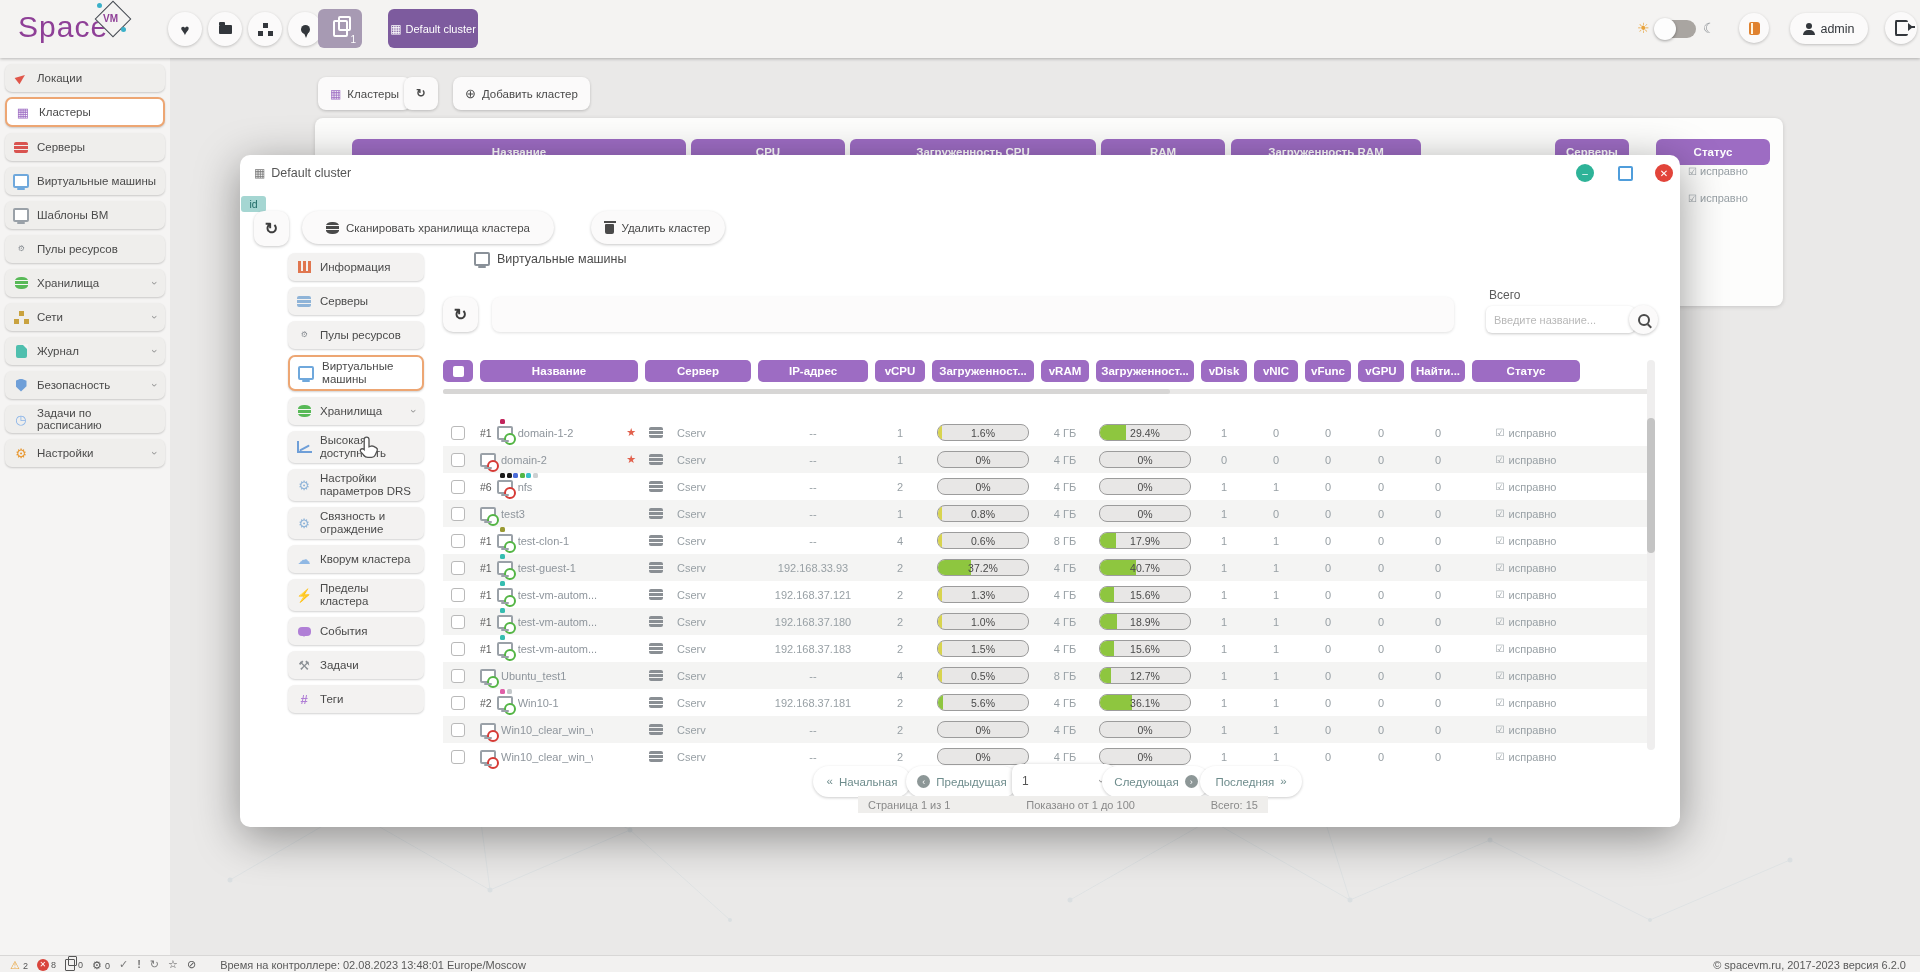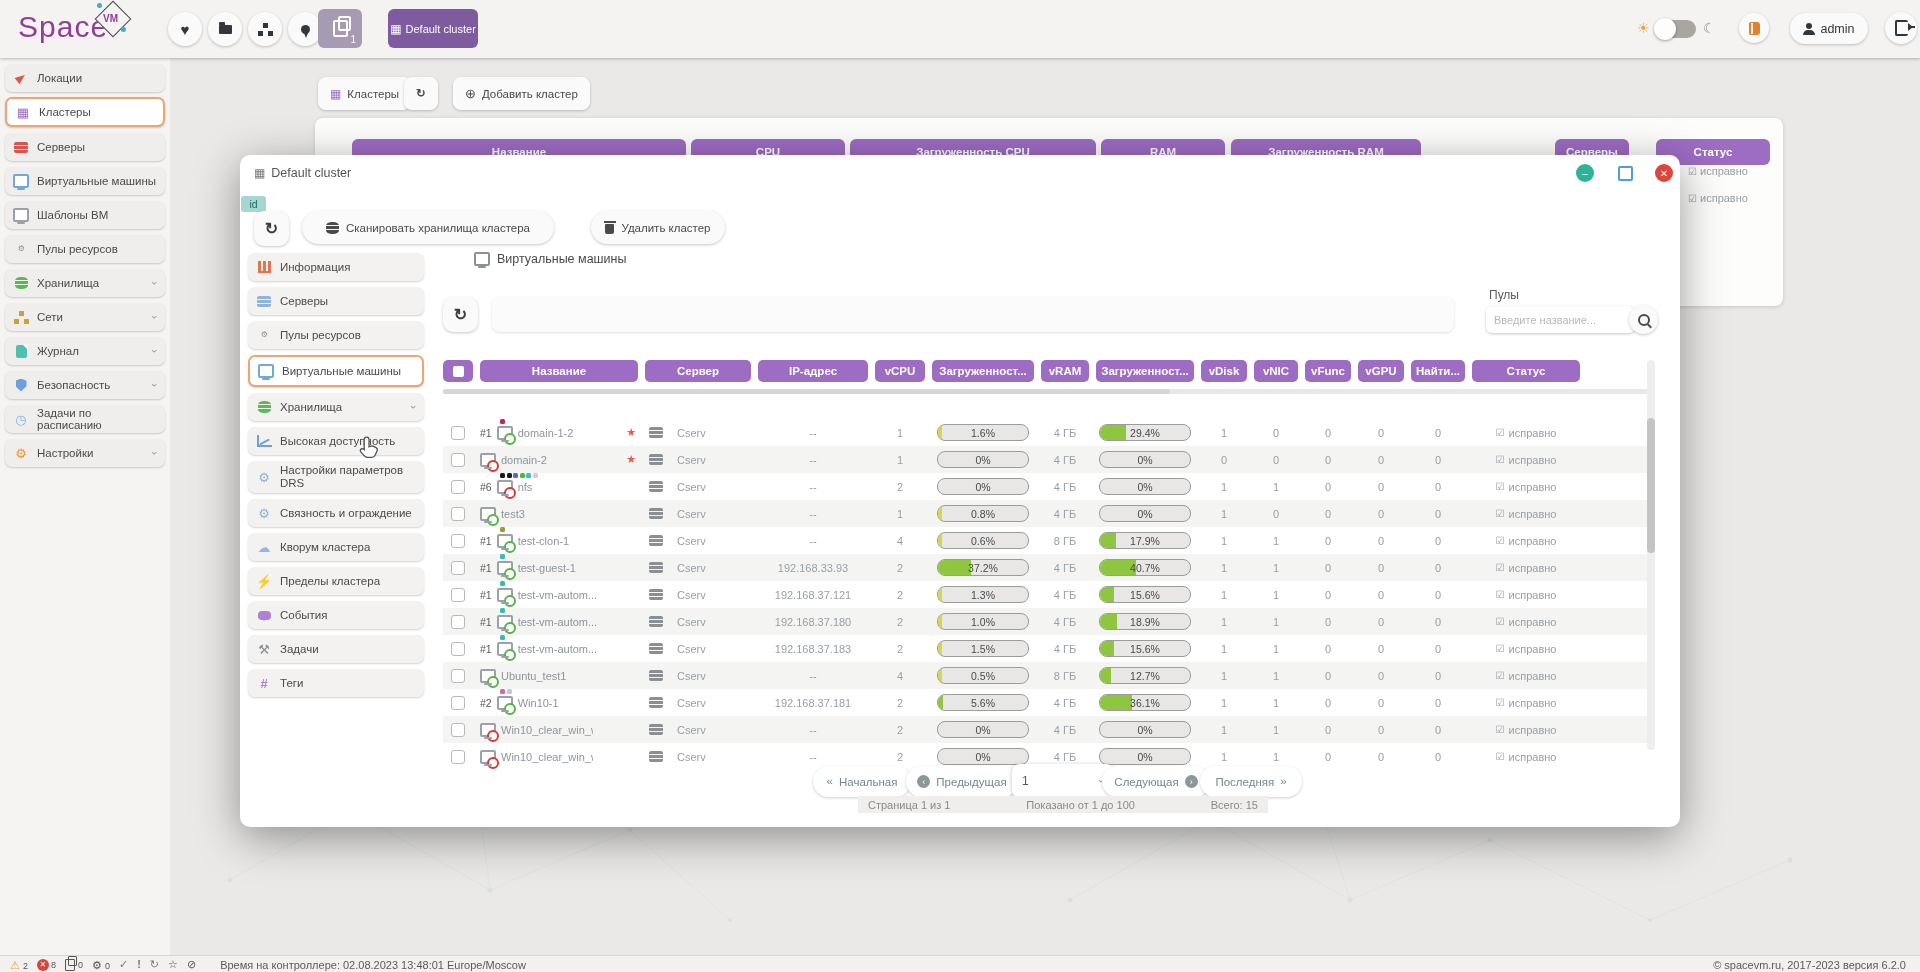--- a/index.html
+++ b/index.html
@@ -106,21 +106,21 @@
       border-radius:3px;font-size:10.5px;display:flex;align-items:center;justify-content:center;}
   .mbtn{position:absolute;top:56px;height:33px;border-radius:17px;background:#fbfafa;
       box-shadow:0 1px 3px rgba(0,0,0,.22);display:flex;align-items:center;justify-content:center;gap:7px;
       font-size:11.5px;color:#4a4a4a;}
   .rfbtn{position:absolute;width:35px;height:35px;border-radius:10px;background:#fbfafa;
       box-shadow:0 1px 3px rgba(0,0,0,.22);display:flex;align-items:center;justify-content:center;
       font-size:16px;color:#3d3d3d;font-weight:bold;}
   
   #modal-tabs{position:absolute;left:8px;top:98px;width:176px;display:flex;flex-direction:column;gap:6px;}
   .mtab{position:relative;border-radius:7px;background:#f3f2f1;box-shadow:0 1px 2px rgba(0,0,0,.18);
-      display:flex;align-items:center;padding:0 8px;gap:8px;font-size:11.5px;color:#4a4a4a;min-height:28px;}
+      display:flex;align-items:center;padding:0 8px;gap:8px;font-size:11.5px;color:#4a4a4a;min-height:28px;margin-left:40px;}
   .mtab .lbl{line-height:13px;padding:3px 0;}
   .mtab.active{background:#fff;border:2px solid #eda673;}
   
   #section-title{left:474px;top:252px;display:flex;gap:7px;align-items:center;font-size:12.5px;color:#4a4a4a;z-index:11;}
   #strip{left:492px;top:297px;width:962px;height:35px;background:#fcfbfb;border-radius:8px;
       box-shadow:0 1px 3px rgba(0,0,0,.12);z-index:11;}
   #find-label{left:1489px;top:288px;font-size:12px;color:#5a5a5a;z-index:11;}
   #search-input{position:absolute;left:1486px;top:306px;width:133px;height:27px;border:none;border-radius:6px;
       background:#fff;box-shadow:0 1px 3px rgba(0,0,0,.22);font-size:11px;padding:0 8px;color:#555;
       font-family:"Liberation Sans",sans-serif;z-index:11;}
@@ -483,21 +483,21 @@
   <div id="section-title" class="abs">
     <span class="iconbox">
         <span class="i-mon" style="--c:#8a9199"></span>
       </span>
     <span>Виртуальные машины</span>
   </div>
   <div class="rfbtn abs" style="left:443px;top:297px;z-index:11;">
     <span>↻</span>
     </div>
   <div id="strip" class="abs"></div>
-  <div id="find-label" class="abs">Пулы</div>
+  <div id="find-label" class="abs">Всего</div>
   <input id="search-input" placeholder="Введите название..." style="">
   <div id="lens-btn" class="abs">
     <span class="i-lens"></span>
     </div>
 
   <div id="vmtable" class="abs">
     <div class="trow" id="vm-thead">
         <div class="hpill2">
           <span class="selall"></span>
         </div>

